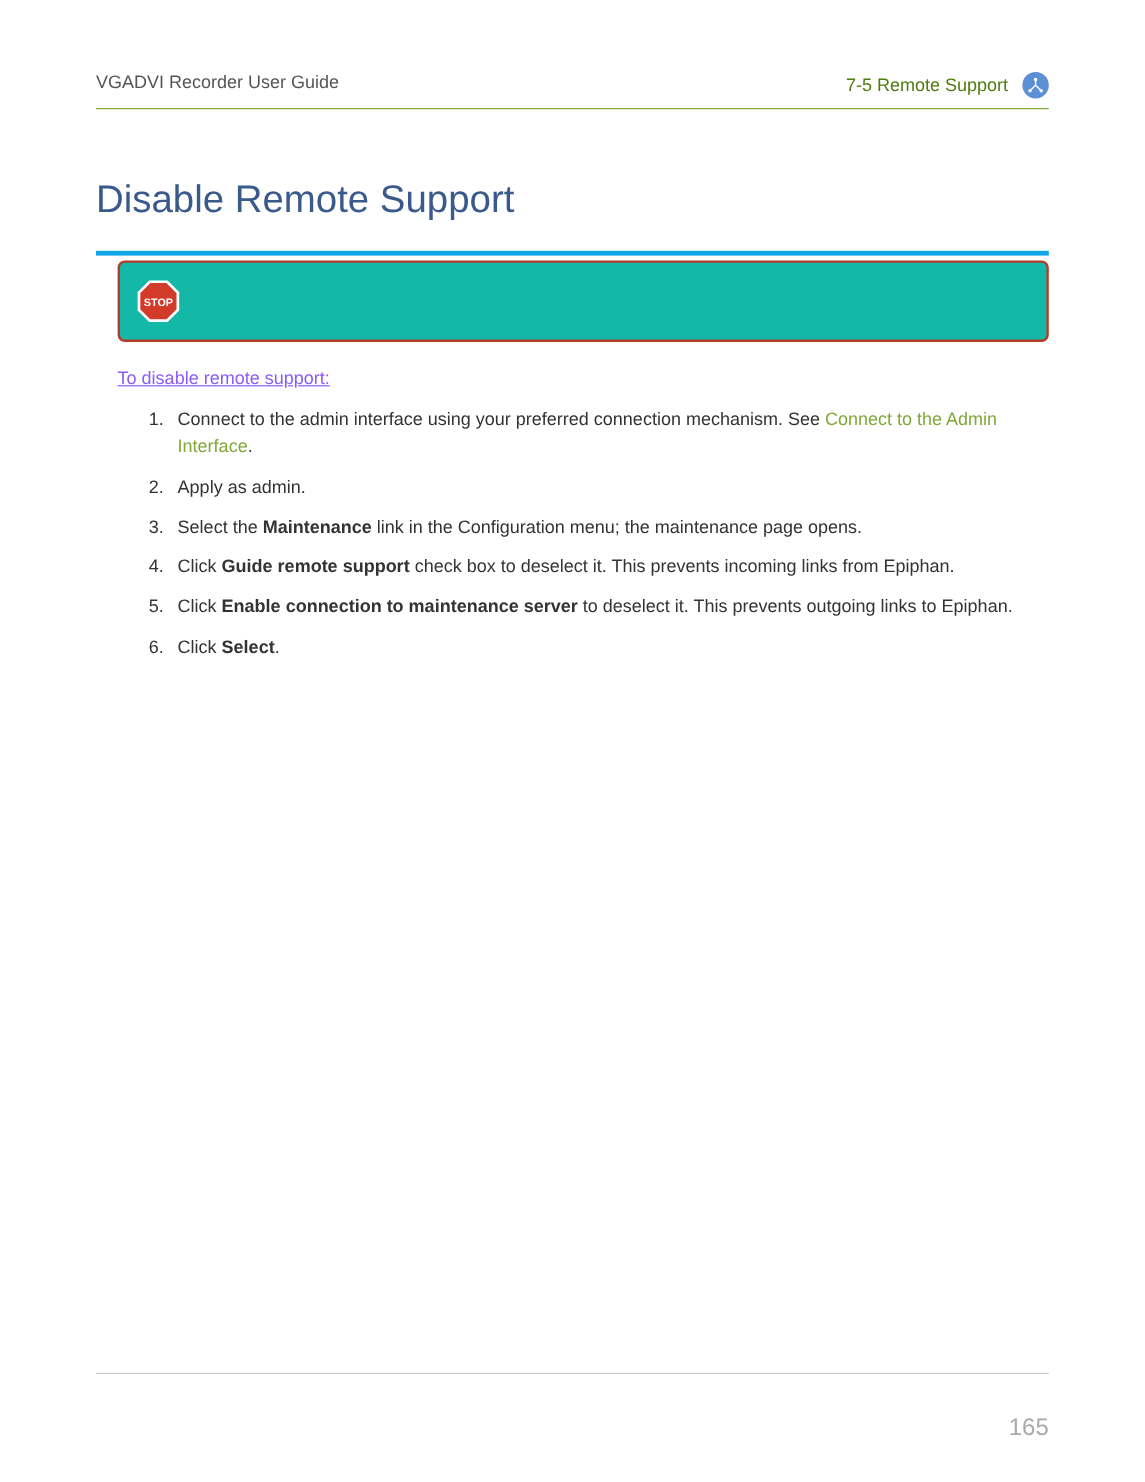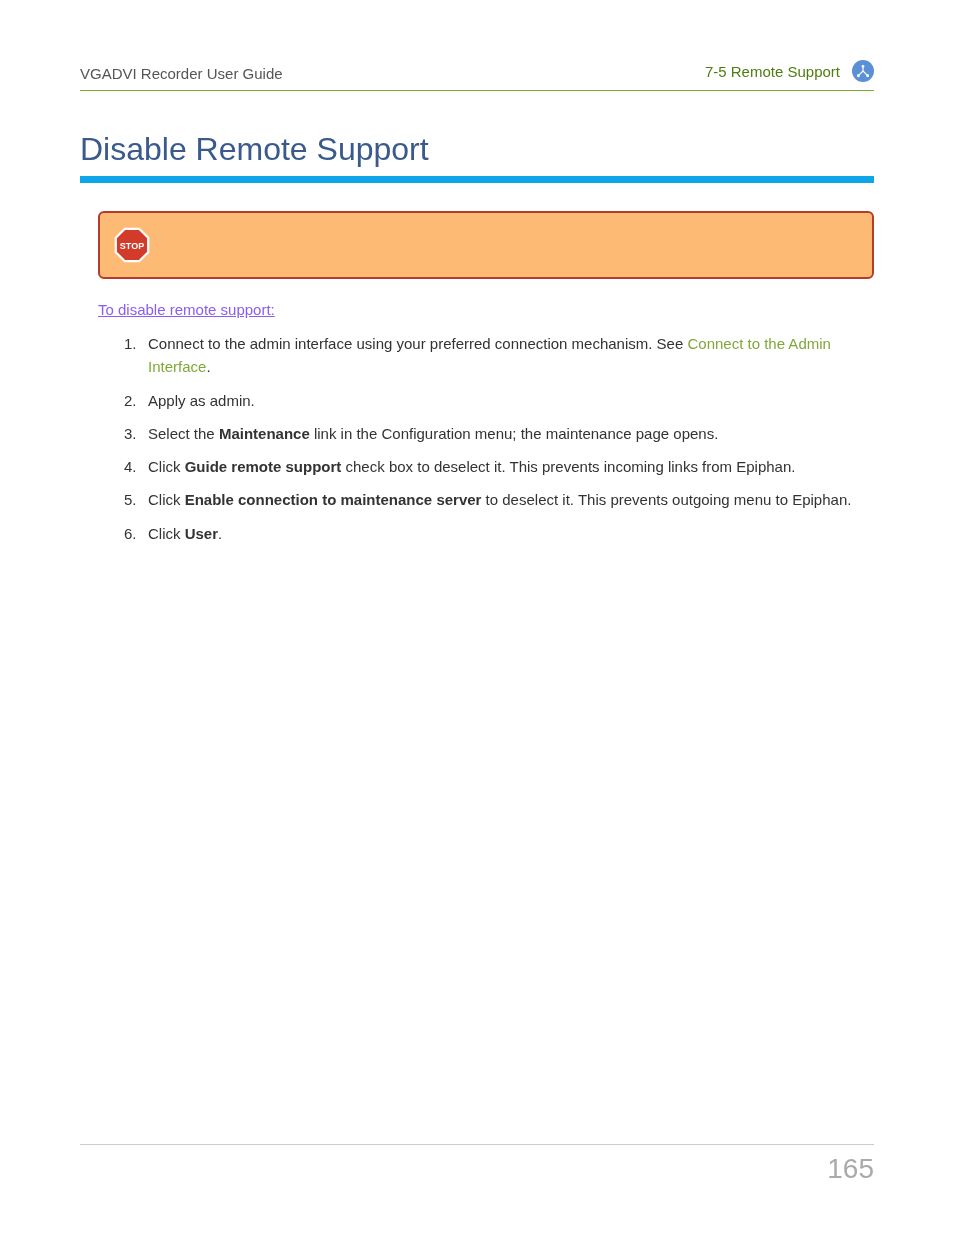--- a/index.html
+++ b/index.html
@@ -16,21 +16,21 @@
       color: #333333;
     }
     .page {
       padding: 60px 80px 40px 80px;
       height: 100%;
       position: relative;
     }
     .header {
       display: flex;
       justify-content: space-between;
-      align-items: flex-end;
+      align-items: flex-start;
       padding-bottom: 8px;
       border-bottom: 1px solid #7fa838;
     }
     .header-left {
       font-size: 15px;
       color: #555555;
     }
     .header-right-wrap {
       display: flex;
       align-items: center;
@@ -50,35 +50,35 @@
       justify-content: center;
     }
     .header-icon svg {
       width: 14px;
       height: 14px;
     }
     .title {
       font-size: 32px;
       font-weight: 400;
       color: #3a5a8c;
-      margin-top: 40px;
-      padding-bottom: 8px;
-      border-bottom: 7px solid #0ea5e9;
+      margin-top: 57px;
+      padding-bottom: 24px;
+      border-bottom: 4px solid #0ea5e9;
     }
     .intro {
       margin-top: 22px;
       margin-left: 18px;
       font-size: 15px;
       color: #333333;
       line-height: 1.5;
     }
     .callout {
-      margin-top: 28px;
+      margin-top: 4px;
       margin-left: 18px;
-      background: #fdba74;
+      background: #14b8a6;
       border: 2px solid #b33c2b;
       border-radius: 6px;
       padding: 12px 18px 14px 14px;
       display: flex;
       gap: 14px;
       align-items: flex-start;
     }
     .stop-icon {
       flex-shrink: 0;
       width: 36px;
@@ -133,22 +133,22 @@
     .footer-line {
       position: absolute;
       left: 80px;
       right: 80px;
       bottom: 90px;
       border-top: 1px solid #cccccc;
     }
     .page-number {
       position: absolute;
       right: 80px;
-      bottom: 50px;
-      font-size: 28px;
+      bottom: 33px;
+      font-size: 20px;
       color: #aaaaaa;
     }
     b {
       font-weight: 700;
       text-align: right;
     }
   </style>
 </head>
 <body>
 
@@ -191,22 +191,22 @@
     <li>
       <span>Apply as admin.</span>
     </li>
     <li>
       <span>Select the </span><b>Maintenance</b><span> link in the Configuration menu; the maintenance page opens.</span>
     </li>
     <li>
       <span>Click </span><b>Guide remote support</b><span> check box to deselect it. This prevents incoming links from Epiphan.</span>
     </li>
     <li>
-      <span>Click </span><b>Enable connection to maintenance server</b><span> to deselect it. This prevents outgoing menu to Epiphan.</span>
-    </li>
-    <li>
-      <span>Click </span><b>User</b><span>.</span>
+      <span>Click </span><b>Enable connection to maintenance server</b><span> to deselect it. This prevents outgoing links to Epiphan.</span>
+    </li>
+    <li>
+      <span>Click </span><b>Select</b><span>.</span>
     </li>
   </ol>
 
   <div class="footer-line"></div>
   <div class="page-number">165</div>
 </div>
 
 </body></html>

